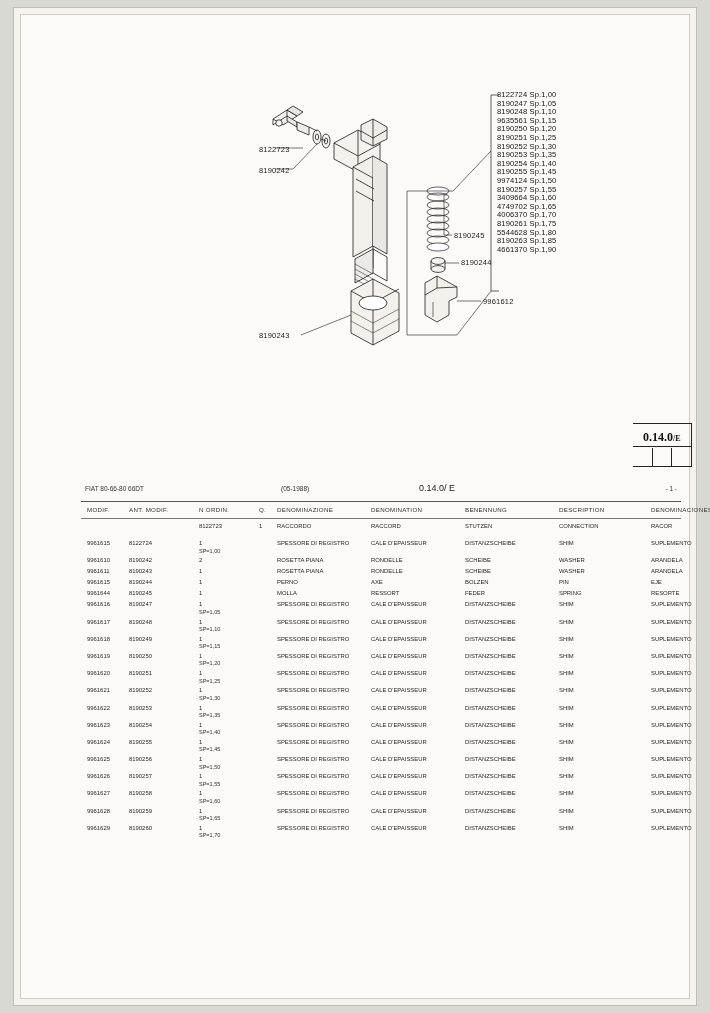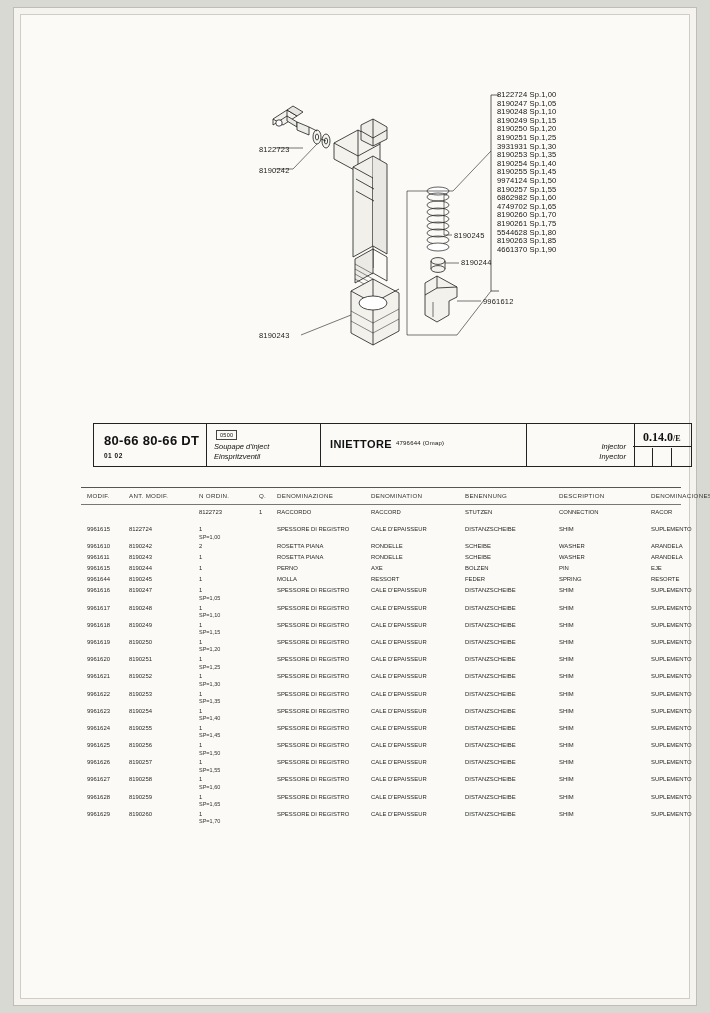--- a/index.html
+++ b/index.html
@@ -237,67 +237,59 @@
     <div class="lbl" style="left:238px;top:151px;">8190242</div>
     <div class="lbl" style="left:238px;top:316px;">8190243</div>
     <div class="lbl" style="left:440px;top:243px;">8190244</div>
     <div class="lbl" style="left:433px;top:216px;">8190245</div>
     <div class="lbl" style="left:462px;top:282px;">9961612</div>
 
     <div class="shim-list">
       <div>8122724 Sp.1,00</div>
       <div>8190247 Sp.1,05</div>
       <div>8190248 Sp.1,10</div>
-      <div>8190249 Sp.1,15</div>
+      <div>9635561 Sp.1,15</div>
       <div>8190250 Sp.1,20</div>
       <div>8190251 Sp.1,25</div>
-      <div>3931931 Sp.1,30</div>
+      <div>8190252 Sp.1,30</div>
       <div>8190253 Sp.1,35</div>
       <div>8190254 Sp.1,40</div>
       <div>8190255 Sp.1,45</div>
       <div>9974124 Sp.1,50</div>
       <div>8190257 Sp.1,55</div>
-      <div>6862982 Sp.1,60</div>
+      <div>3409664 Sp.1,60</div>
       <div>4749702  Sp.1,65</div>
-      <div>8190260 Sp.1,70</div>
+      <div>4006370 Sp.1,70</div>
       <div>8190261 Sp.1,75</div>
       <div>5544628 Sp.1,80</div>
       <div>8190263 Sp.1,85</div>
       <div>4661370 Sp.1,90</div>
     </div>
   </div>
 
-  <div class="titleblock">
-    <div class="tb-div" style="left:112px;"></div>
-    <div class="tb-div" style="left:226px;"></div>
-    <div class="tb-div" style="left:432px;"></div>
-    <div class="tb-model">80-66 80-66 DT</div>
-    <div class="tb-model-sub">01  02</div>
-    <div class="tb-code">0500</div>
-    <div class="tb-fr">Soupape d'inject</div>
-    <div class="tb-de">Einspritzventil</div>
-    <div class="tb-title">INIETTORE</div>
-    <div class="tb-title-sub">4796644 (Omap)</div>
-    <div class="tb-en">Injector</div>
-    <div class="tb-es">Inyector</div>
-  </div>
 
   <div class="tb-numbox">
     <div class="inner"></div>
     <div class="v">
       <i style="left:19px;"></i>
           <i style="left:38px;"></i>
     </div>
   </div>
   <div class="tb-num" style="left:622px;top:415px;font-family:Liberation Serif, serif;">
     <span>0.14.0</span><small>/E</small>
   </div>
 
   <div class="cat">
 
+    <div class="cat-head1">
+      <span class="l">FIAT 80-66-80 66DT</span>
+      <span class="c">(05-1988)</span>
+      <span class="t">0.14.0/ E</span>
+      <span class="r">- 1 -</span>
+    </div>
 
     <div class="cat-rule"></div>
 
     <div class="cat-colhead">
       <span class="c-modif">MODIF.</span>
       <span class="c-ant">ANT. MODIF.</span>
       <span class="c-ord">N ORDIN.</span>
       <span class="c-q">Q.</span>
       <span class="c-den">DENOMINAZIONE</span>
       <span class="c-des">DENOMINATION</span>

